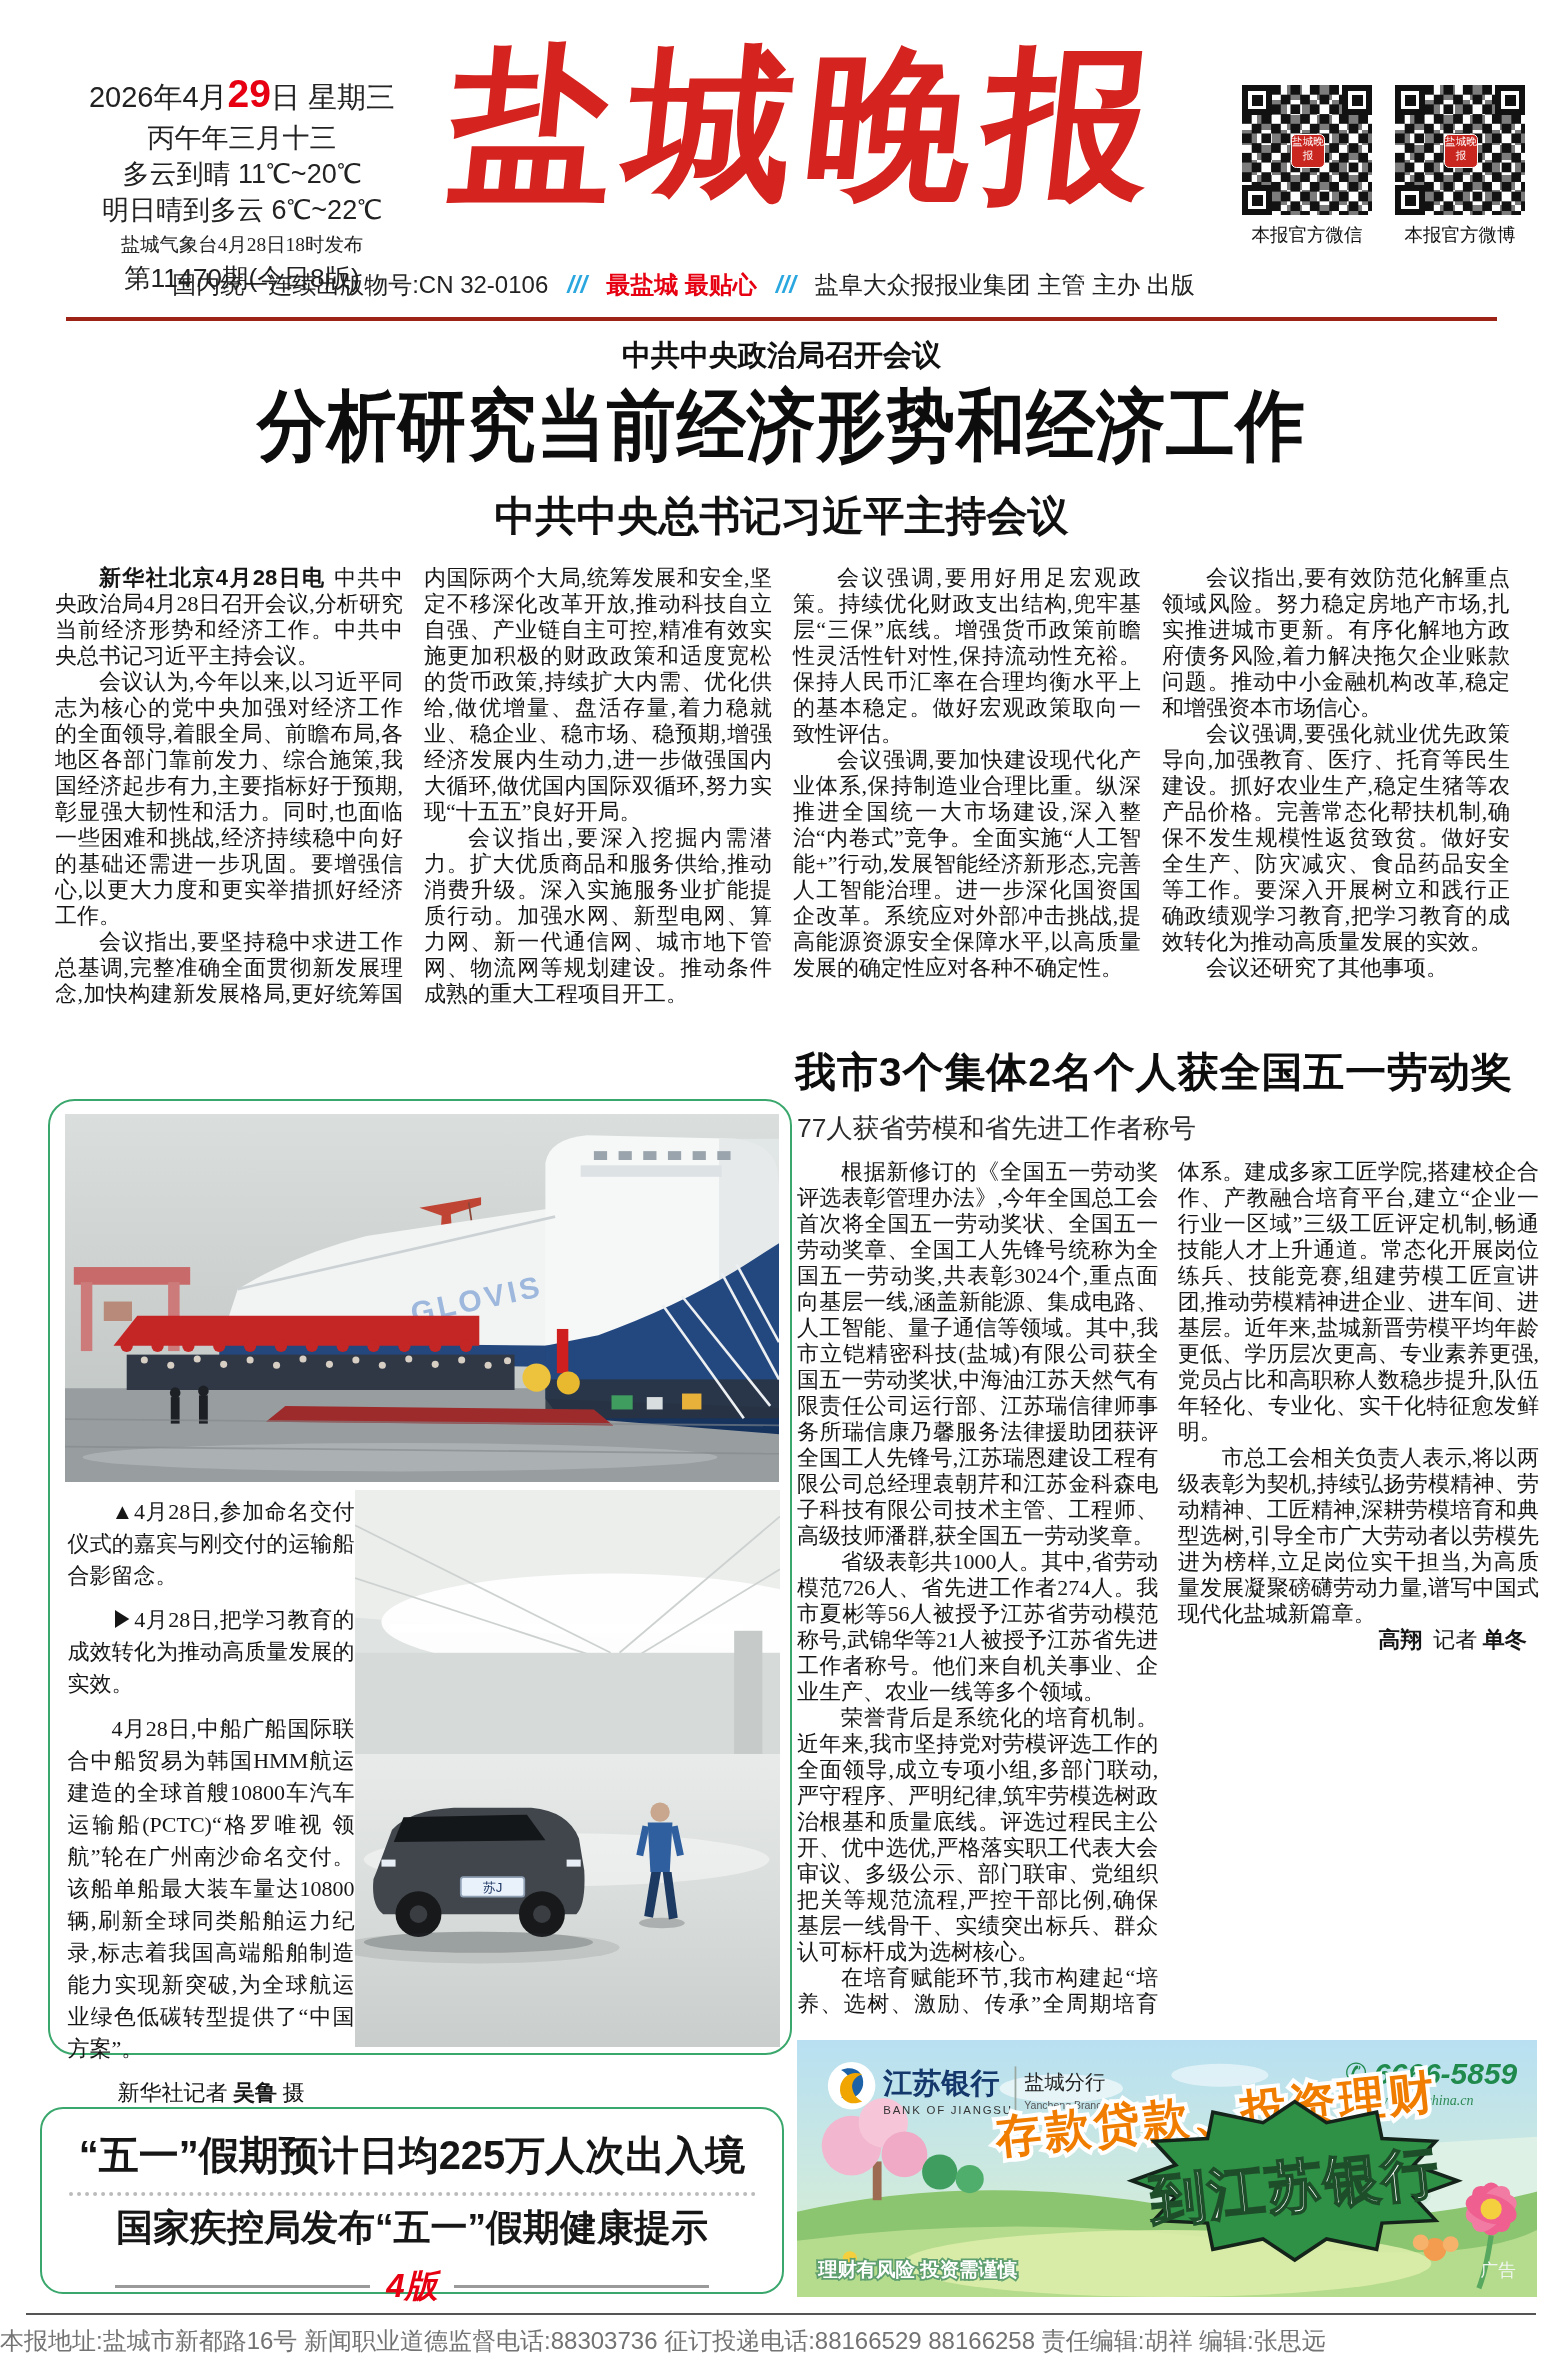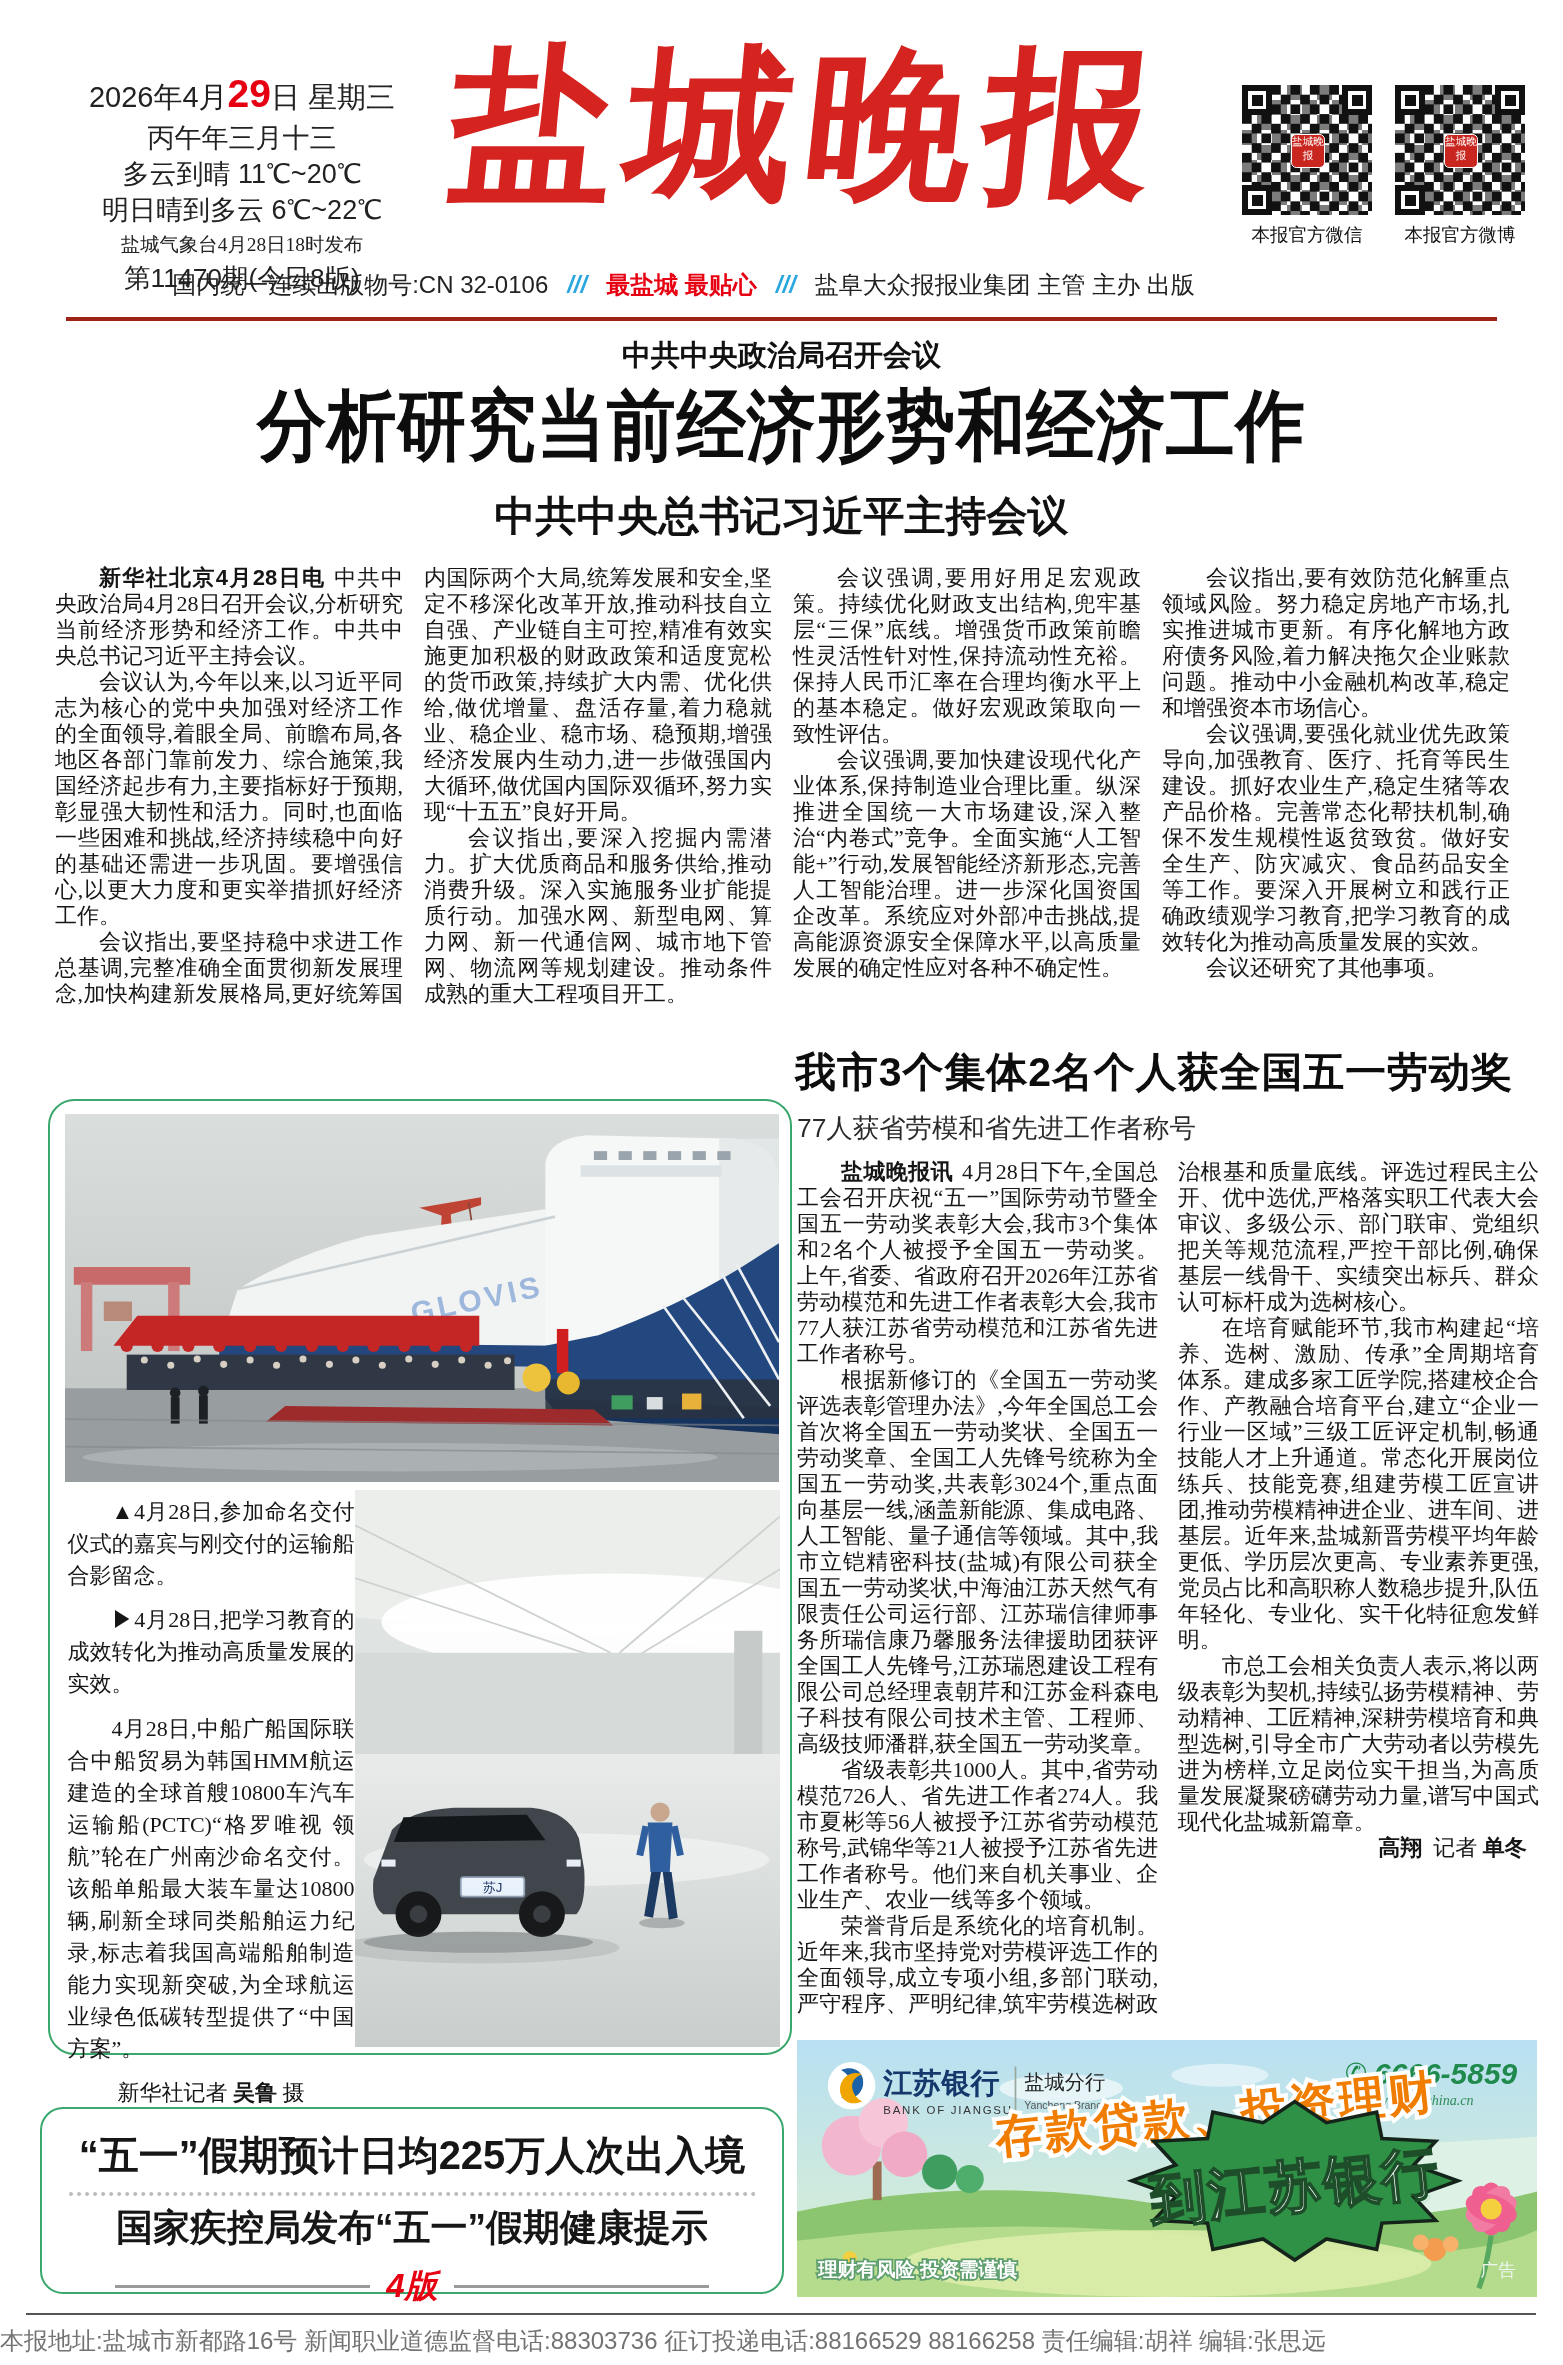--- a/index.html
+++ b/index.html
@@ -299,21 +299,20 @@
         <rect x="326" y="382" width="8" height="34" fill="#2f5f9e" transform="rotate(12 330 382)"></rect>
         <rect x="358" y="382" width="8" height="34" fill="#2f5f9e" transform="rotate(-12 362 382)"></rect>
         <ellipse cx="348" cy="492" rx="26" ry="6" fill="#2a2e33" opacity="0.25"></ellipse>
       </g>
     </svg>
   </div>
 
   <div class="abs" id="a2-headline">我市3个集体2名个人获全国五一劳动奖</div>
   <div class="abs" id="a2-subhead">77人获省劳模和省先进工作者称号</div>
   <div class="abs bodycols" id="a2-body">
-    <p><span class="lead-bold">盐城晚报讯</span><span>4月28日下午,全国总工会召开庆祝“五一”国际劳动节暨全国五一劳动奖表彰大会,我市3个集体和2名个人被授予全国五一劳动奖。上午,省委、省政府召开2026年江苏省劳动模范和先进工作者表彰大会,我市77人获江苏省劳动模范和江苏省先进工作者称号。</span></p>
     <div>
         <p>根据新修订的《全国五一劳动奖评选表彰管理办法》,今年全国总工会首次将全国五一劳动奖状、全国五一劳动奖章、全国工人先锋号统称为全国五一劳动奖,共表彰3024个,重点面向基层一线,涵盖新能源、集成电路、人工智能、量子通信等领域。其中,我市立铠精密科技(盐城)有限公司获全国五一劳动奖状,中海油江苏天然气有限责任公司运行部、江苏瑞信律师事务所瑞信康乃馨服务法律援助团获评全国工人先锋号,江苏瑞恩建设工程有限公司总经理袁朝芹和江苏金科森电子科技有限公司技术主管、工程师、高级技师潘群,获全国五一劳动奖章。</p>
         <p>省级表彰共1000人。其中,省劳动模范726人、省先进工作者274人。我市夏彬等56人被授予江苏省劳动模范称号,武锦华等21人被授予江苏省先进工作者称号。他们来自机关事业、企业生产、农业一线等多个领域。</p>
         <p>荣誉背后是系统化的培育机制。近年来,我市坚持党对劳模评选工作的全面领导,成立专项小组,多部门联动,严守程序、严明纪律,筑牢劳模选树政治根基和质量底线。评选过程民主公开、优中选优,严格落实职工代表大会审议、多级公示、部门联审、党组织把关等规范流程,严控干部比例,确保基层一线骨干、实绩突出标兵、群众认可标杆成为选树核心。</p>
         <p>在培育赋能环节,我市构建起“培养、选树、激励、传承”全周期培育体系。建成多家工匠学院,搭建校企合作、产教融合培育平台,建立“企业一行业一区域”三级工匠评定机制,畅通技能人才上升通道。常态化开展岗位练兵、技能竞赛,组建劳模工匠宣讲团,推动劳模精神进企业、进车间、进基层。近年来,盐城新晋劳模平均年龄更低、学历层次更高、专业素养更强,党员占比和高职称人数稳步提升,队伍年轻化、专业化、实干化特征愈发鲜明。</p>
         <p>市总工会相关负责人表示,将以两级表彰为契机,持续弘扬劳模精神、劳动精神、工匠精神,深耕劳模培育和典型选树,引导全市广大劳动者以劳模先进为榜样,立足岗位实干担当,为高质量发展凝聚磅礴劳动力量,谱写中国式现代化盐城新篇章。</p>
       </div>
     <p class="byline"><b>高翔</b>&nbsp;&nbsp;<span>记者</span>&nbsp;<b>单冬</b></p>
   </div>
 

